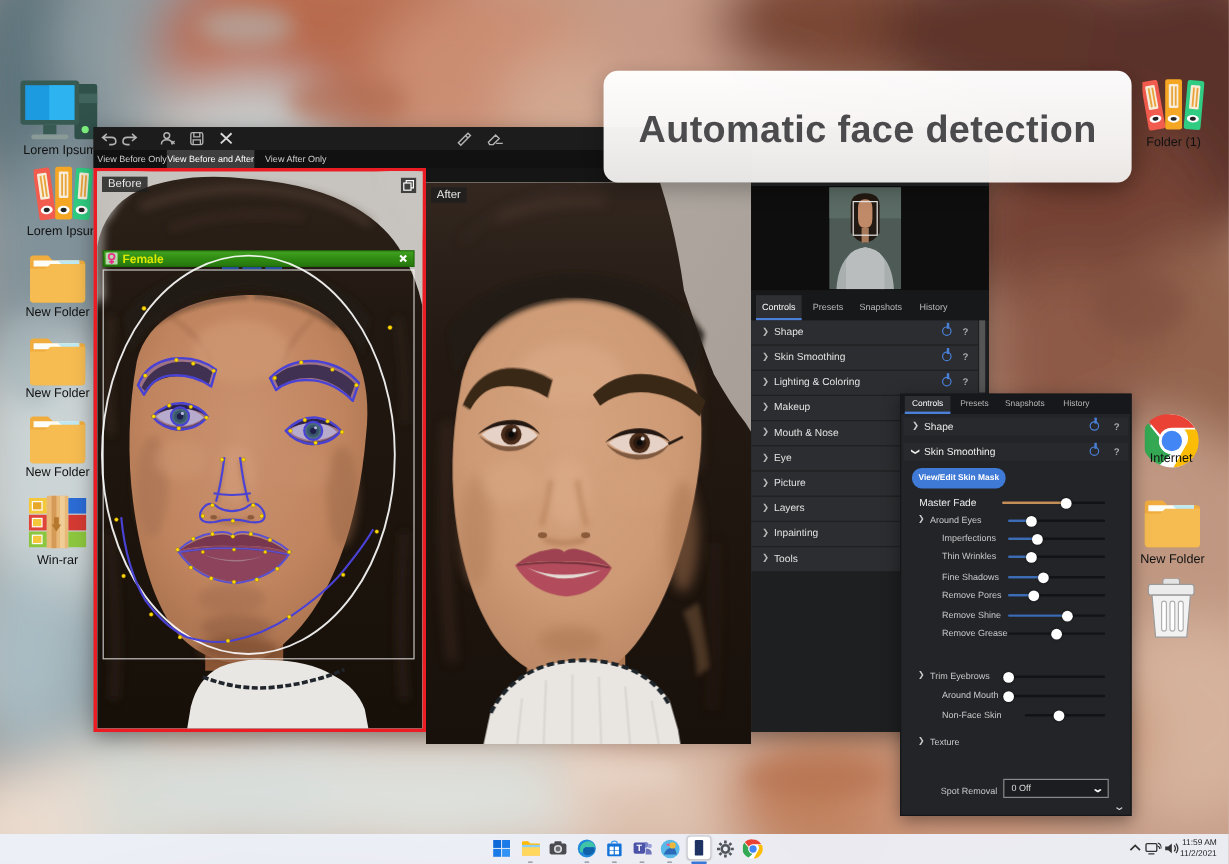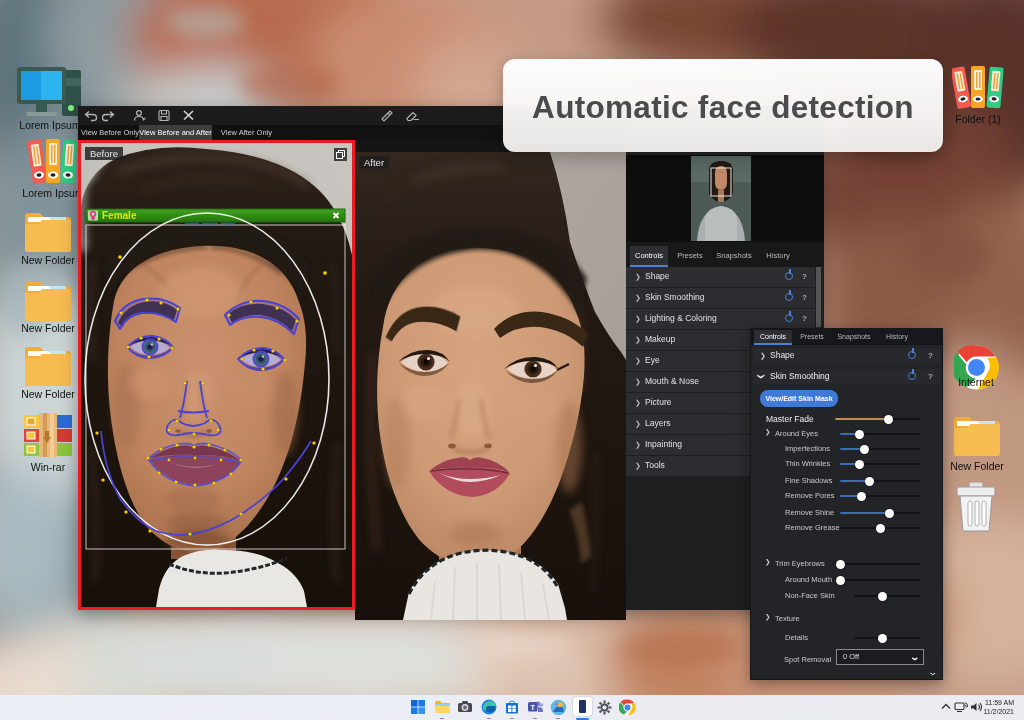--- a/index.html
+++ b/index.html
@@ -582,22 +582,22 @@
       <div class="abs" style="left:4px;top:4px;width:38px;height:21px;background:#2d2f33;border-bottom:2px solid #4a80d8;color:#fff;font-size:7.5px;line-height:19px;text-align:center;">Controls</div>
       <div class="abs" style="left:46px;top:4px;width:36px;height:21px;color:#bbb;font-size:7.5px;line-height:19px;text-align:center;">Presets</div>
       <div class="abs" style="left:86px;top:4px;width:44px;height:21px;color:#bbb;font-size:7.5px;line-height:19px;text-align:center;">Snapshots</div>
       <div class="abs" style="left:134px;top:4px;width:36px;height:21px;color:#bbb;font-size:7.5px;line-height:19px;text-align:center;">History</div>
     </div>
     <div id="mainrows" class="abs" style="left:0;top:142px;width:189px;height:343px;font-size:8.5px;color:#e2e2e2;">
       <div class="prow haspow"><span class="chev">❯</span>Shape<span class="pow"></span><span class="qm">?</span></div>
       <div class="prow haspow"><span class="chev">❯</span>Skin Smoothing<span class="pow"></span><span class="qm">?</span></div>
       <div class="prow haspow"><span class="chev">❯</span>Lighting &amp; Coloring<span class="pow"></span><span class="qm">?</span></div>
       <div class="prow"><span class="chev">❯</span>Makeup</div>
+      <div class="prow"><span class="chev">❯</span>Mouth &amp; Nose</div>
       <div class="prow"><span class="chev">❯</span>Eye</div>
-      <div class="prow"><span class="chev">❯</span>Mouth &amp; Nose</div>
       <div class="prow"><span class="chev">❯</span>Picture</div>
       <div class="prow"><span class="chev">❯</span>Layers</div>
       <div class="prow"><span class="chev">❯</span>Inpainting</div>
       <div class="prow"><span class="chev">❯</span>Tools</div>
     </div>
 
     <div class="abs" style="left:190px;top:142px;width:5px;height:235px;background:#2a2c2e;"></div>
     <div class="abs" style="left:190px;top:142px;width:5px;height:60px;background:#555;"></div>
   </div>
 </div>
@@ -682,25 +682,20 @@
       </div>
   <div class="frow abs" style="left:0;top:259px;width:179px;">
         <span class="flabel">Non-Face Skin</span>
         <div class="track" style="left:103px;width:67px;"></div>
         <div class="knob" style="left:126.5px;"></div>
       </div>
   <div class="frow abs" style="left:0;top:282px;width:191px;">
         <span class="fchev">❯</span>
         <span class="flabel2">Texture</span>
       </div>
-  <div class="frow abs" style="left:0;top:301px;width:191px;">
-        <span class="flabel">Details</span>
-        <div class="track" style="left:103px;width:67px;"></div>
-        <div class="knob" style="left:127px;"></div>
-      </div>
   <div class="frow abs" style="left:0;top:323px;width:191px;">
         <span class="flabel" style="left:33px;font-size:7.5px;">Spot Removal</span>
     <div class="abs" style="left:85px;top:-3px;width:88px;height:16px;background:#1b1d20;border:1px solid #8a8a8a;color:#ddd;font-size:7.5px;line-height:14px;padding-left:6px;">0 Off<span style="position:absolute;right:4px;top:0px;font-size:9px;color:#fff;font-weight:bold;transform:scaleX(1.4);">⌄</span></div>
   </div>
   <div class="abs" style="left:178px;top:338px;color:#ddd;font-size:9px;transform:scaleX(1.4);">⌄</div>
 </div>
 
 <div class="abs" style="left:503px;top:59px;width:440px;height:93px;border-radius:12px;background:linear-gradient(180deg,#ffffff 0%,#f6f4f3 65%,#edebe9 100%);opacity:0.975;box-shadow:0 6px 18px rgba(0,0,0,0.25);"></div>
 <div class="abs" style="left:503px;top:89px;width:440px;height:40px;color:#4b4b4e;font-size:31.5px;font-weight:bold;text-align:center;letter-spacing:0.3px;">Automatic face detection</div>
 

